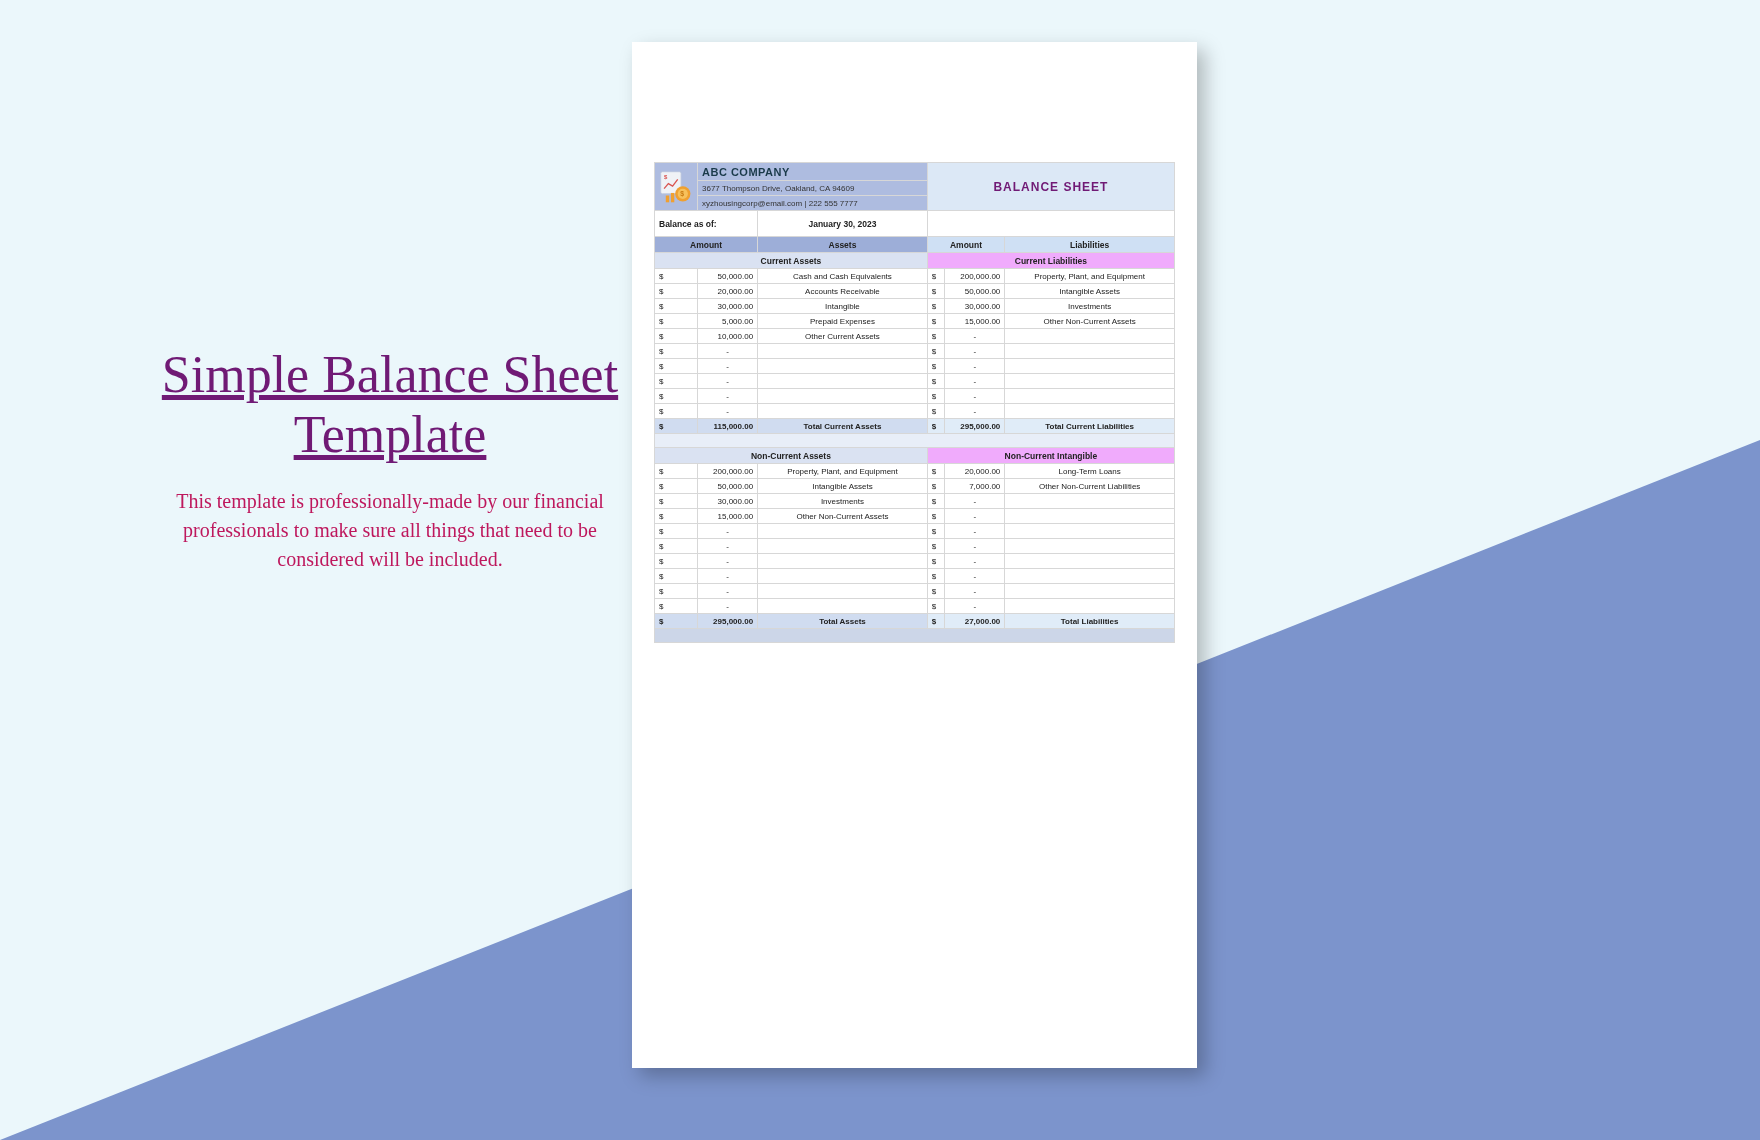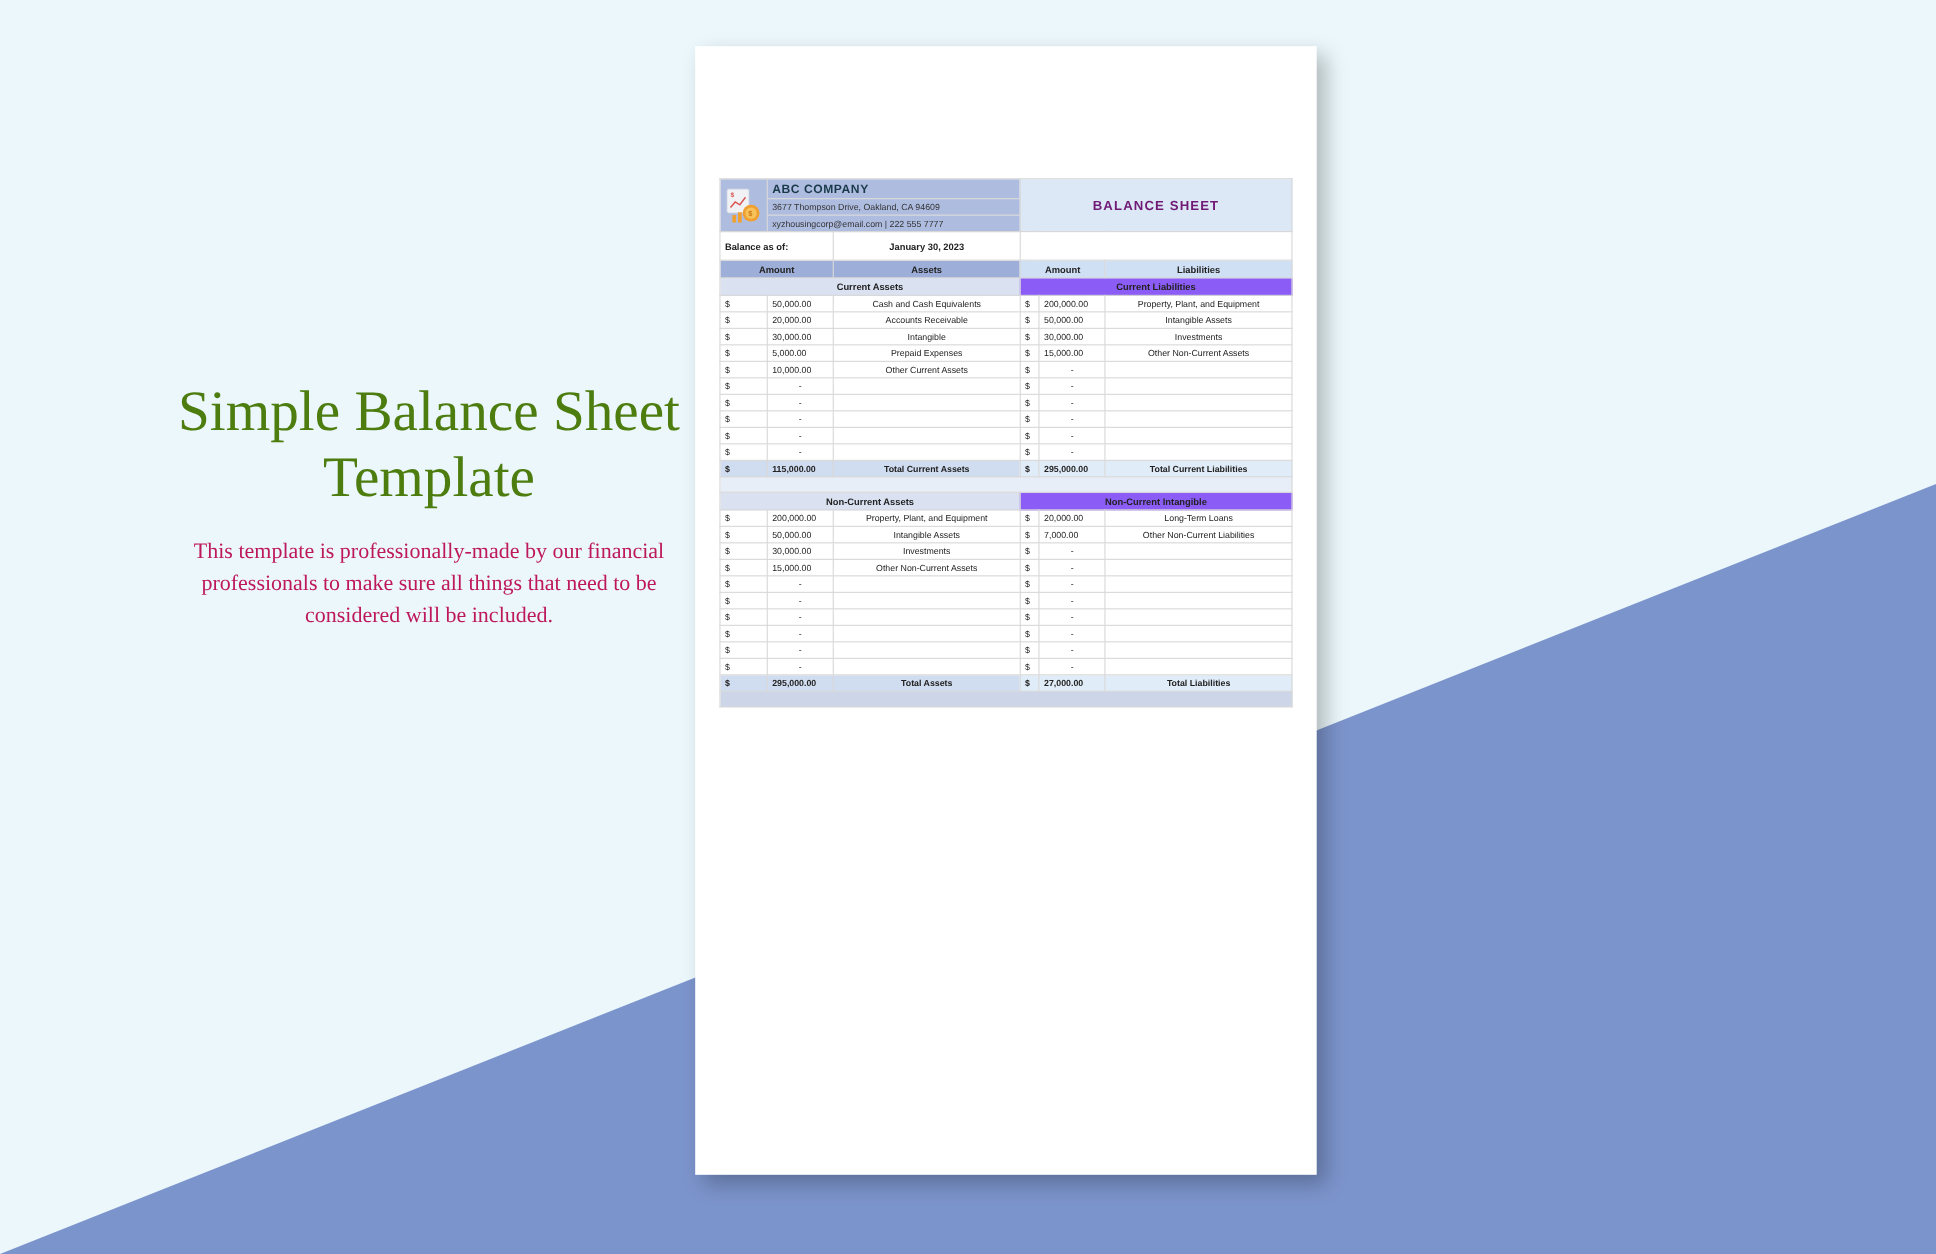--- a/index.html
+++ b/index.html
@@ -24,23 +24,24 @@
     position: absolute;
     top: 345px;
     left: 160px;
     width: 460px;
   }
   .left-text h1 {
     font-family: Georgia, "Times New Roman", serif;
     font-weight: 400;
     font-size: 52px;
     line-height: 1.15;
-    color: #4d7c0f;
+    color: #701a75;
     text-align: center;
     margin-bottom: 22px;
+    text-decoration: underline;
   }
   .left-text p {
     font-size: 20px;
     line-height: 1.45;
     color: #be185d;
     text-align: center;
     font-family: Liberation Serif, serif;
   }
   .page {
     position: absolute;
@@ -68,27 +69,27 @@
   }
   .hdr-left { background: #aebce0; }
   .hdr-right { background: #dce8f6; }
   .company-name { font-weight: bold; font-size: 11px; color: #1a3a4a; letter-spacing: 0.5px; }
   .company-sub { font-size: 8px; color: #333; }
   .doc-title { font-weight: bold; font-size: 12px; letter-spacing: 1px; text-align: center; color: #701a75; }
   .bal-label { font-weight: bold; font-size: 8.5px; }
   .colhead { background: #9daed8; font-weight: bold; text-align: center; font-size: 8.5px; }
   .colhead2 { background: #cfe0f4; font-weight: bold; text-align: center; font-size: 8.5px; }
   .subhead { background: #dae2f2; font-weight: bold; text-align: center; font-size: 8.5px; margin-top: 48px; }
-  .subhead2 { background: #8b5cf6; font-weight: bold; text-align: center; font-size: 8.5px; }
+  .subhead2 { background: #f0abfc; font-weight: bold; text-align: center; font-size: 8.5px; }
   .total-row-a { background: #d0dcf0; font-weight: bold; }
   .total-row-b { background: #e0ecf8; font-weight: bold; }
   .spacer-row td { background: #e8eef8; height: 14px; border-left: 1px solid #d7d7d7; border-right: 1px solid #d7d7d7; }
   .tc { text-align: center; }
   .dollar { text-align: left; padding-left: 5px; width: 12px; }
-  .amt { text-align: left; padding-right: 6px; }
+  .amt { text-align: right; padding-right: 6px; }
   .dash { text-align: center; }
   .logo {
     width: 34px; height: 34px; position: relative;
     display: inline-block; vertical-align: middle;
   }
   .logo svg { width: 100%; height: 100%; }
   .footer-bar td { background: #ccd6e8; height: 14px; }
 </style>
 </head>
 <body>

